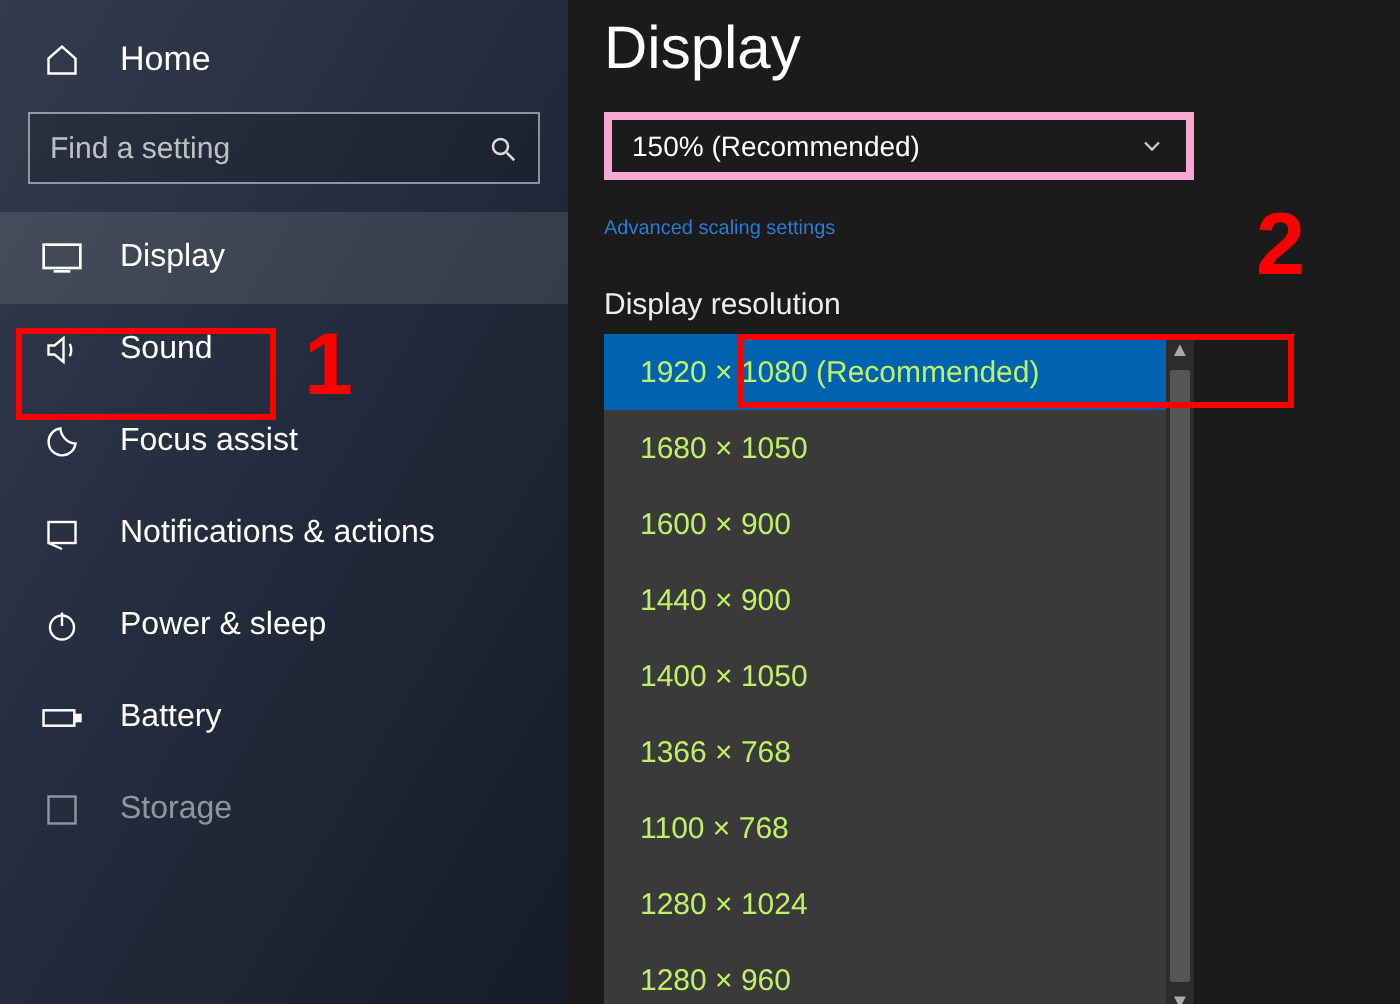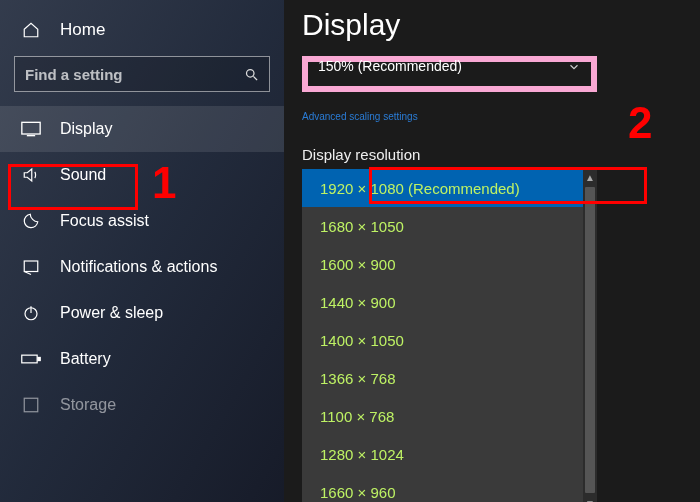--- a/index.html
+++ b/index.html
@@ -30,21 +30,20 @@
   }
   .home-row .icon { width: 22px; margin-right: 18px; display:flex; align-items:center; justify-content:center;}
   .search-box {
     margin: 4px 14px 14px 14px;
     border: 1px solid rgba(255,255,255,0.5);
     height: 36px;
     display: flex; align-items: center;
     padding: 0 10px;
     background: rgba(0,0,0,0.15);
     justify-content: space-between;
-    font-weight: bold;
   }
   .search-box span { color: rgba(255,255,255,0.7); font-size: 15px;}
   .system-heading {
     padding: 4px 20px 18px 20px;
     font-size: 17px; font-weight: 600;
   }
   .menu-item {
     display: flex; align-items: center;
     padding: 14px 20px;
     font-size: 16px;
@@ -58,23 +57,23 @@
     flex: 1;
     background: #1b1b1b;
     padding: 8px 0 0 18px;
     position: relative;
   }
   .main-title {
     font-size: 30px; font-weight: 400;
     margin-bottom: 14px;
   }
   .scale-dropdown {
-    border: 6px solid #f9a8d4;
+    border: 4px solid #f9a8d4;
     width: 295px; height: 34px;
-    display: flex; align-items: flex-end; justify-content: space-between;
+    display: flex; align-items: center; justify-content: space-between;
     padding: 12px 10px;
     font-size: 14px;
     margin-bottom: 14px;
     cursor: pointer;
     background: #1b1b1b;
   }
   .link-blue {
     color: #2a7cd6;
     font-size: 10px;
     margin-bottom: 24px;
@@ -258,21 +257,21 @@
       <div class="res-option">
           <span>1366 × 768</span>
         </div>
       <div class="res-option">
           <span>1100 × 768</span>
         </div>
       <div class="res-option">
           <span>1280 × 1024</span>
         </div>
       <div class="res-option">
-          <span>1660 × 960</span>
+          <span>1280 × 960</span>
         </div>
 
       <div class="scrollbar">
         <div class="arrow">▲</div>
         <div class="thumb"></div>
         <div class="arrow">▼</div>
       </div>
     </div>
   </div>
 </div>

